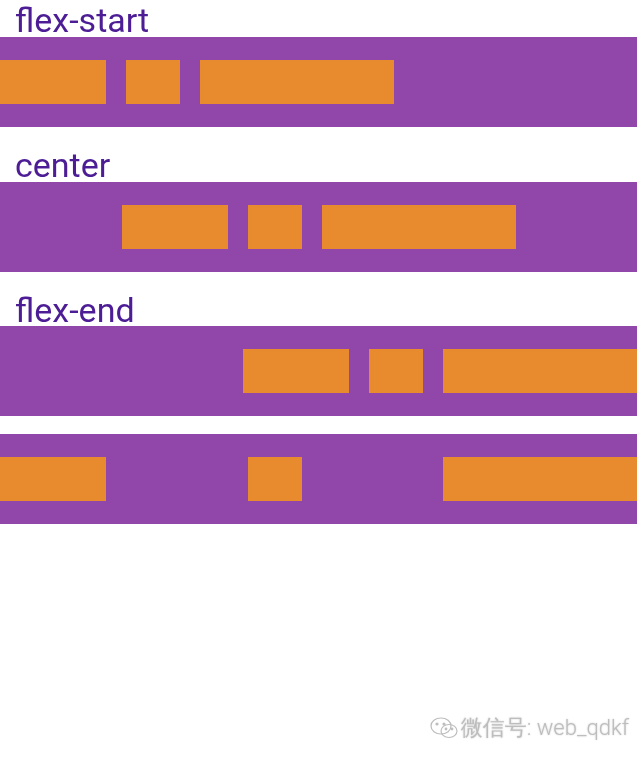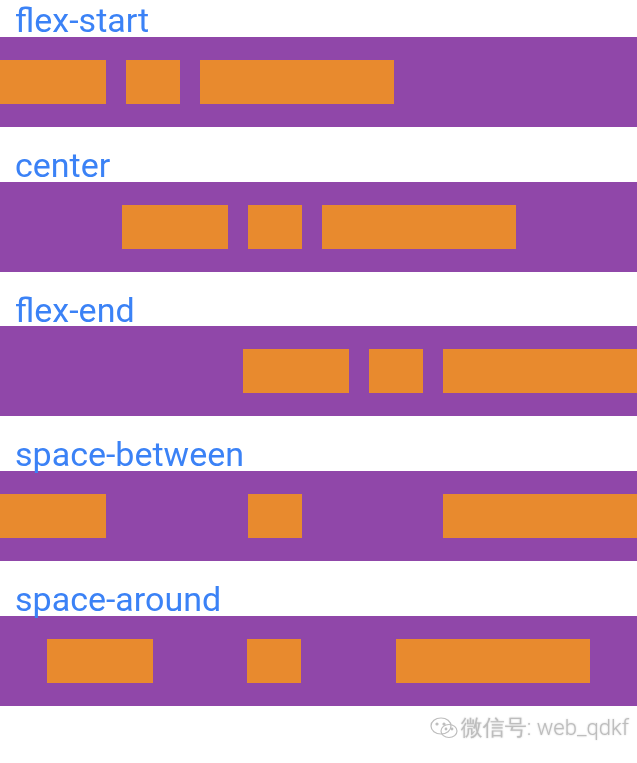--- a/index.html
+++ b/index.html
@@ -12,21 +12,21 @@
       font-family: -apple-system, BlinkMacSystemFont, "Segoe UI", Roboto, sans-serif;
       width: 637px;
       height: 763px;
       position: relative;
       overflow: hidden;
     }
     .section {
       margin-bottom: 18px;
     }
     .label {
-      color: #3b82f6;
+      color: #4c1d95;
       font-size: 34px;
       font-weight: 400;
       padding-left: 15px;
       line-height: 1.2;
       margin-bottom: -4px;
     }
     .container {
       background: #9047A9;
       height: 90px;
       display: flex;
@@ -89,30 +89,21 @@
     </div>
     <div class="section">
       <div class="label">flex-end</div>
       <div class="container flex-end">
         <div class="box w1"></div>
         <div class="box w2"></div>
         <div class="box w3"></div>
       </div>
     </div>
     <div class="section">
-      <div class="label">space-between</div>
       <div class="container space-between">
-        <div class="box w1"></div>
-        <div class="box w2"></div>
-        <div class="box w3"></div>
-      </div>
-    </div>
-    <div class="section">
-      <div class="label">space-around</div>
-      <div class="container space-around">
         <div class="box w1"></div>
         <div class="box w2"></div>
         <div class="box w3"></div>
       </div>
     </div>
   </div>
 
 <div class="watermark">
   <span class="watermark-icon">
     <svg viewBox="0 0 28 24" fill="none" stroke="#bdbdbd" stroke-width="1.2">

